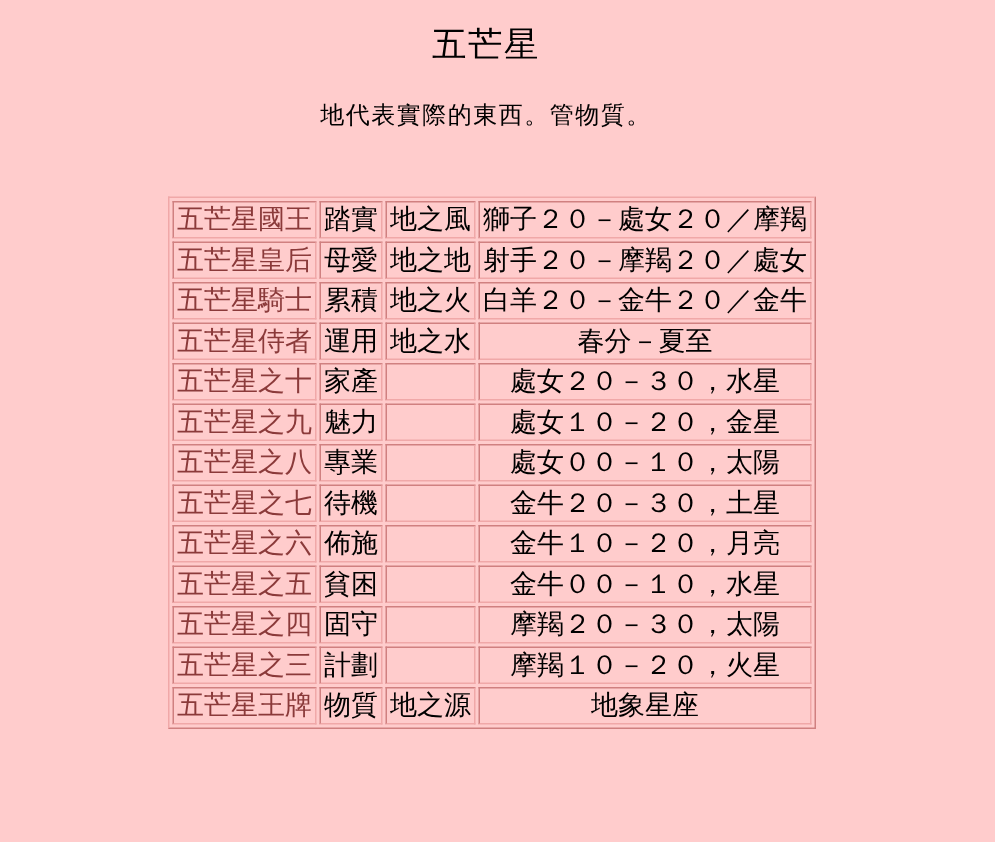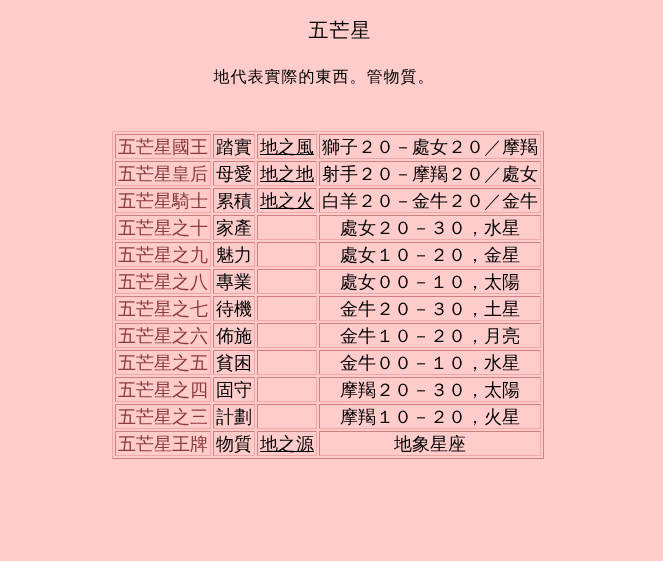--- a/index.html
+++ b/index.html
@@ -11,24 +11,23 @@
       overflow: hidden;
       font-family: "DejaVu Sans", "Liberation Sans", sans-serif;
       color: #000;
     }
     .page-title {
       position: absolute;
       left: 0;
       width: 648px;
       top: 16px;
       text-align: center;
-      font-size: 20px;
+      font-size: 23px;
       line-height: 28px;
       letter-spacing: 1px;
-      padding-left: 16px;
     }
     .subtitle {
       position: absolute;
       left: 0;
       width: 648px;
       top: 66px;
       text-align: center;
       font-size: 16px;
       line-height: 22px;
       letter-spacing: 1px;
@@ -49,21 +48,21 @@
       border: 1px solid;
       border-color: #d08080 #f0a8a8 #f0a8a8 #d08080;
       padding: 0 2px;
       height: 23px;
       line-height: 23px;
       white-space: nowrap;
       vertical-align: middle;
     }
     td.c-name { color: #8b3a3a; width: 90px; }
     td.c-theme { width: 36px; }
-    td.c-elem { width: 54px; text-decoration: underline; }
+    td.c-elem { width: 54px; }
     td.c-range { width: 214px; text-align: center; letter-spacing: 0px; }
     td.c-range.left { text-align: right; }
   </style>
 </head>
 <body>
 
 <div class="page-title">五芒星</div>
 <div class="subtitle">地代表實際的東西。管物質。</div>
 
 <div class="table-wrap">
@@ -79,20 +78,26 @@
           <td class="c-name">五芒星皇后</td>
           <td class="c-theme">母愛</td>
           <td class="c-elem">地之地</td>
           <td class="c-range left">射手２０－摩羯２０／處女</td>
         </tr>
         <tr>
           <td class="c-name">五芒星騎士</td>
           <td class="c-theme">累積</td>
           <td class="c-elem">地之火</td>
           <td class="c-range left">白羊２０－金牛２０／金牛</td>
+        </tr>
+        <tr>
+          <td class="c-name">五芒星侍者</td>
+          <td class="c-theme">運用</td>
+          <td class="c-elem">地之水</td>
+          <td class="c-range">春分－夏至</td>
         </tr>
         <tr>
           <td class="c-name">五芒星之十</td>
           <td class="c-theme">家產</td>
           <td class="c-elem"></td>
           <td class="c-range">處女２０－３０，水星</td>
         </tr>
         <tr>
           <td class="c-name">五芒星之九</td>
           <td class="c-theme">魅力</td>

